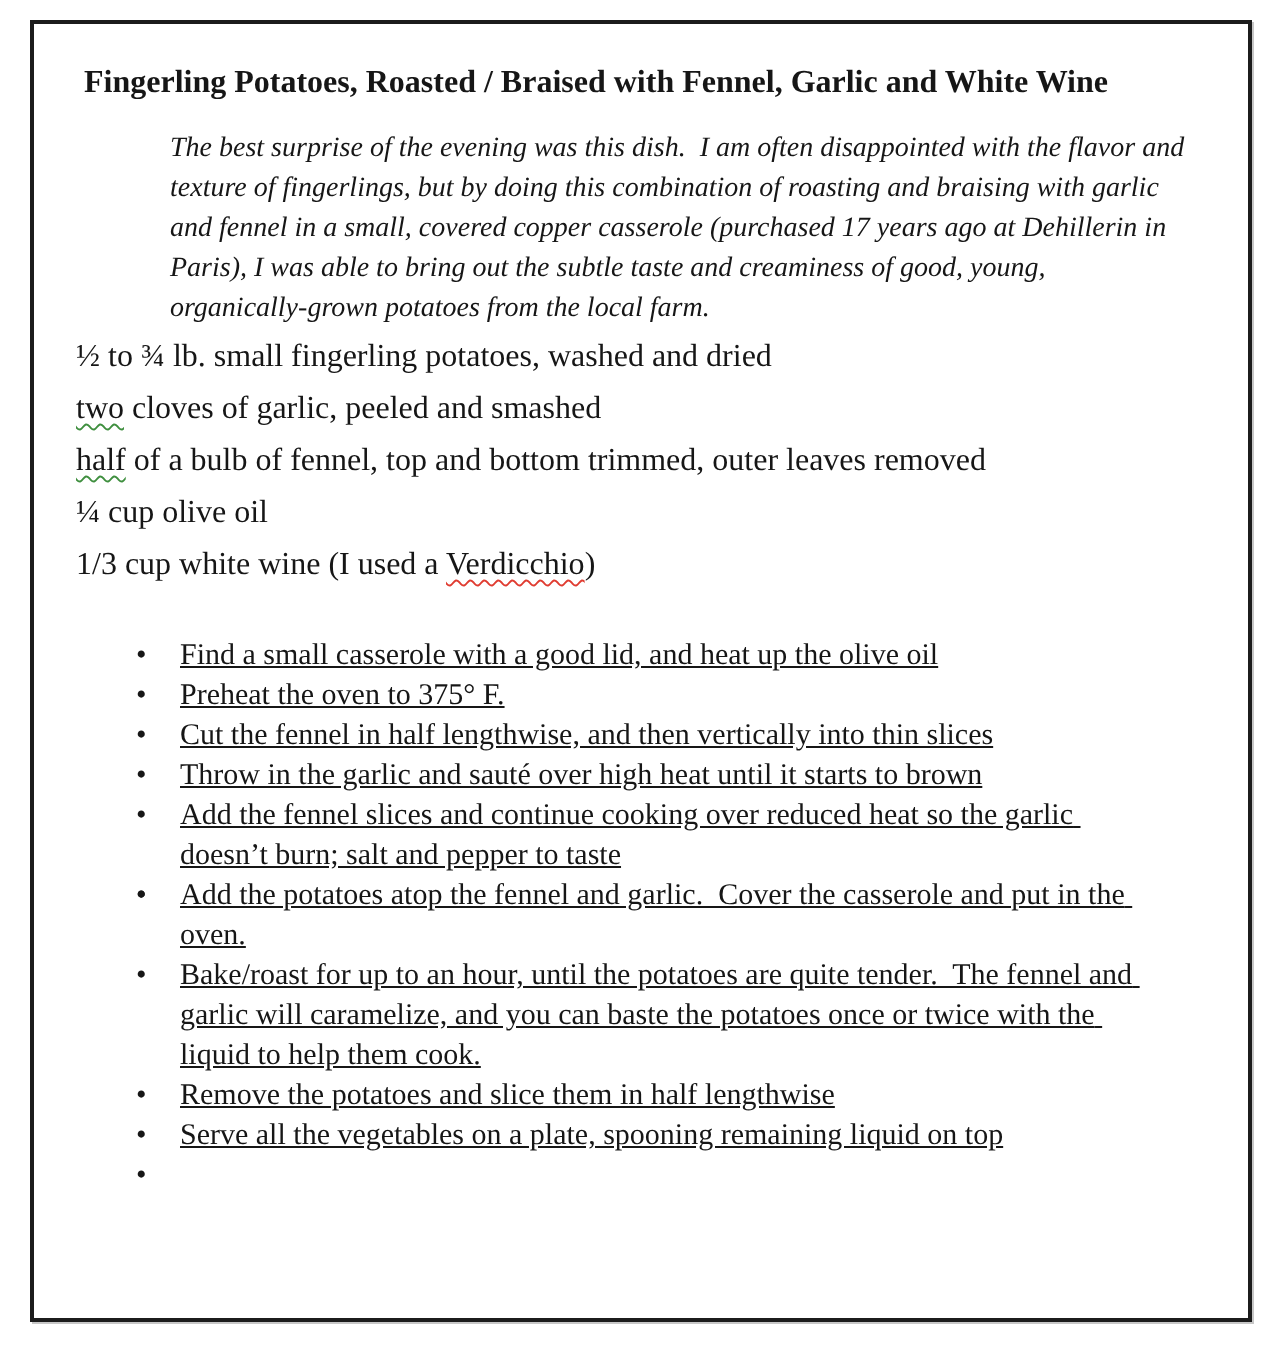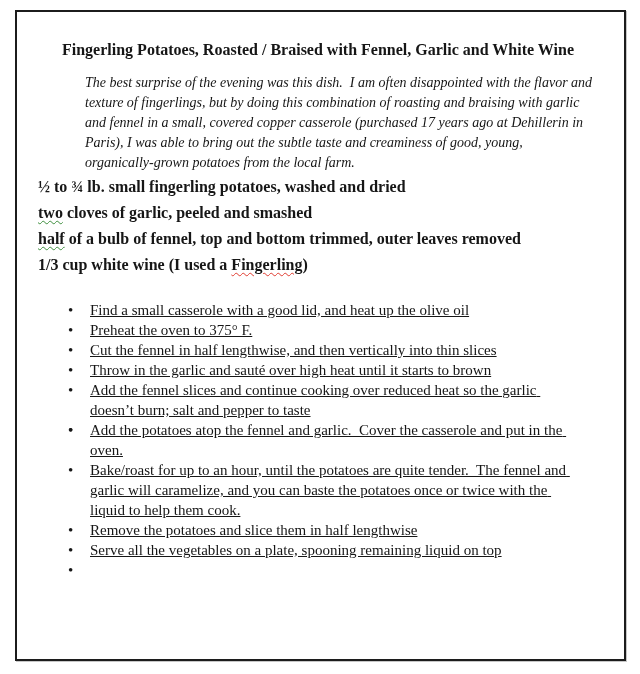--- a/index.html
+++ b/index.html
@@ -19,38 +19,36 @@
     box-sizing: border-box;
     border: 2px solid var(--border, #1c1c1c);
     background: #ffffff;
     box-shadow: 1px 1px 0 rgba(0,0,0,0.22);
     padding: 16px 26px 0 21px;
     overflow: hidden;
     font-family: "Liberation Serif", "DejaVu Serif", serif;
     color: var(--text, #161616);
   }
   .title {
-    margin: 12px;
+    margin: 4px;
     font-size: 16px;
     line-height: 19px;
     font-weight: bold;
     white-space: pre-wrap;
-    text-align: center;
   }
   .intro {
     margin: 14px 12px 0 47px;
     width: 508px;
     font-style: italic;
     font-size: 14px;
     line-height: 20px;
     white-space: pre-wrap;
   }
   .ingredients {
     margin-top: 1px;
-    font-weight: bold;
   }
   .ing-line {
     font-size: 16px;
     line-height: 26px;
     white-space: pre-wrap;
   }
   .steps {
     list-style: none;
     margin: 22px 0 0 0;
     padding: 0 25px 0 0;
@@ -93,21 +91,22 @@
 
 <div class="frame">
   <h1 class="title">Fingerling Potatoes, Roasted / Braised with Fennel, Garlic and White Wine</h1>
 
   <p class="intro">The best surprise of the evening was this dish.  I am often disappointed with the flavor and texture of fingerlings, but by doing this combination of roasting and braising with garlic and fennel in a small, covered copper casserole (purchased 17 years ago at Dehillerin in Paris), I was able to bring out the subtle taste and creaminess of good, young, organically-grown potatoes from the local farm.</p>
 
   <div class="ingredients">
       <div class="ing-line"><span>½ to ¾ lb. small fingerling potatoes, washed and dried</span></div>
       <div class="ing-line"><span class="mark-grammar">two</span><span> cloves of garlic, peeled and smashed</span></div>
       <div class="ing-line"><span class="mark-grammar">half</span><span> of a bulb of fennel, top and bottom trimmed, outer leaves removed</span></div>
-      <div class="ing-line"><span>1/3 cup white wine (I used a </span><span class="mark-spelling">Fingerling</span><span>)</span></div>
+      <div class="ing-line"><span>¼ cup olive oil</span></div>
+      <div class="ing-line"><span>1/3 cup white wine (I used a </span><span class="mark-spelling">Verdicchio</span><span>)</span></div>
     </div>
 
   <ul class="steps">
       <li class="step"><span class="bullet">•</span><span class="step-text">Find a small casserole with a good lid, and heat up the olive oil</span></li>
       <li class="step"><span class="bullet">•</span><span class="step-text">Preheat the oven to 375° F.</span></li>
       <li class="step"><span class="bullet">•</span><span class="step-text">Cut the fennel in half lengthwise, and then vertically into thin slices</span></li>
       <li class="step"><span class="bullet">•</span><span class="step-text">Throw in the garlic and sauté over high heat until it starts to brown</span></li>
       <li class="step"><span class="bullet">•</span><span class="step-text">Add the fennel slices and continue cooking over reduced heat so the garlic doesn’t burn; salt and pepper to taste</span></li>
       <li class="step"><span class="bullet">•</span></li>
       <li class="step"><span class="bullet">•</span><span class="step-text">Add the potatoes atop the fennel and garlic.  Cover the casserole and put in the oven.</span></li>

